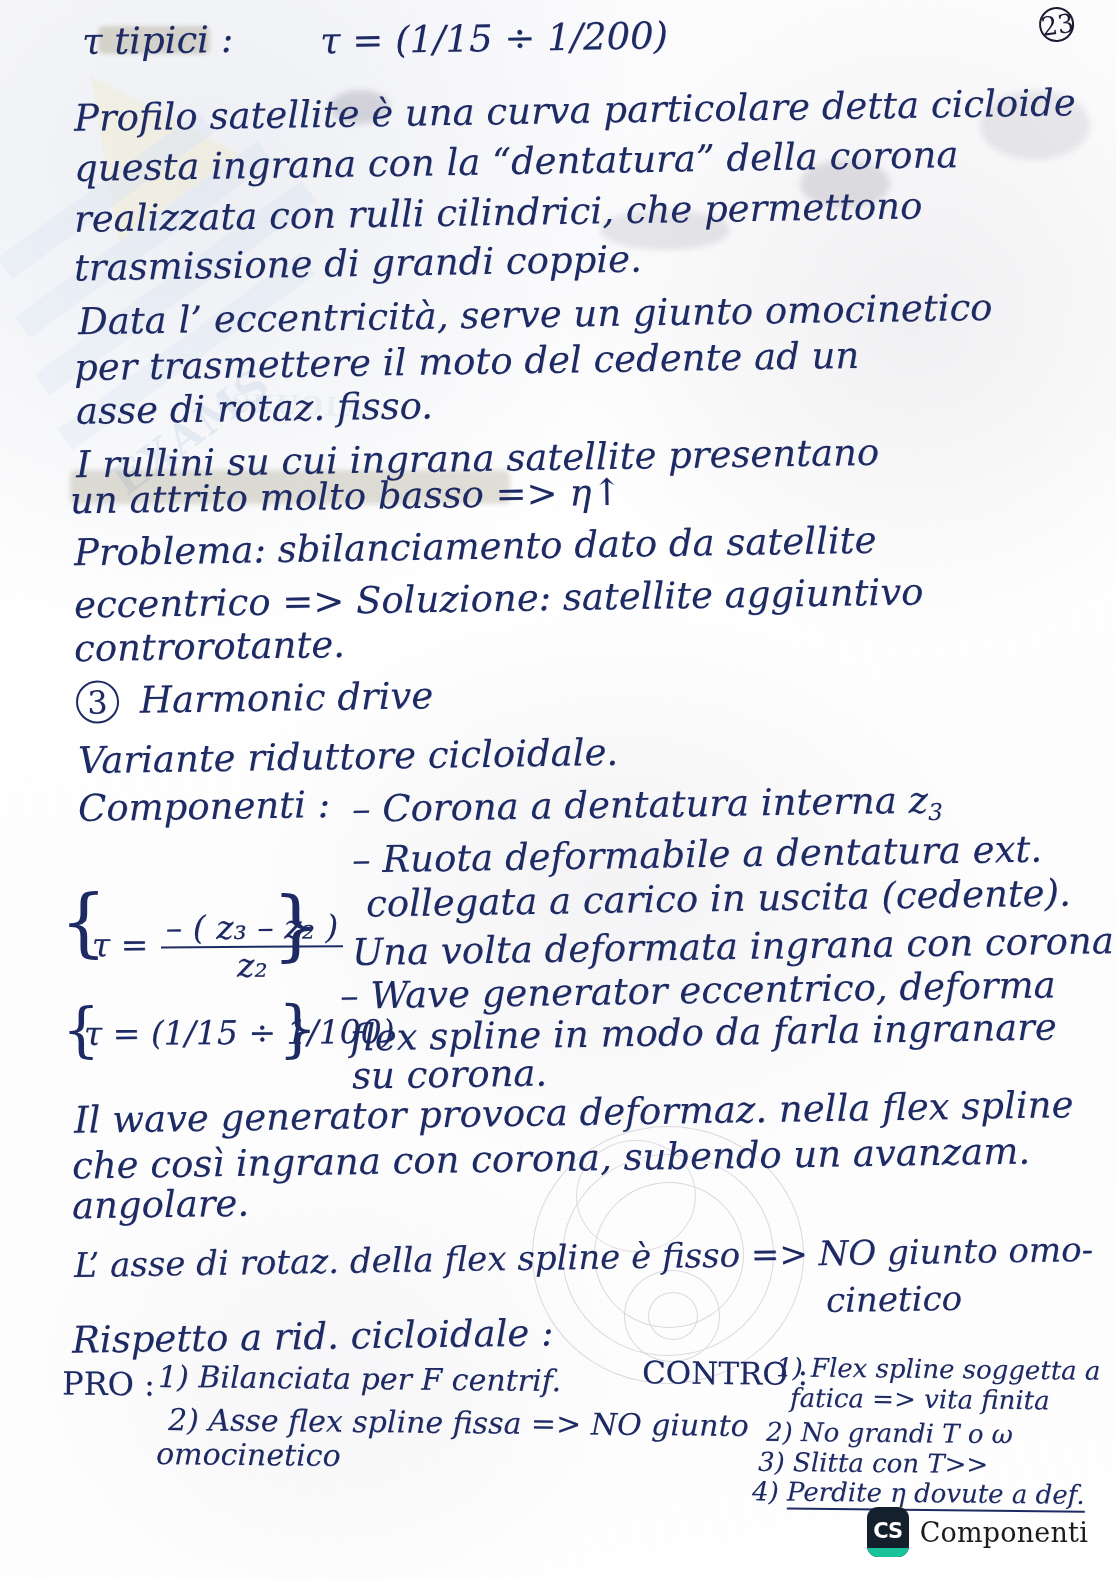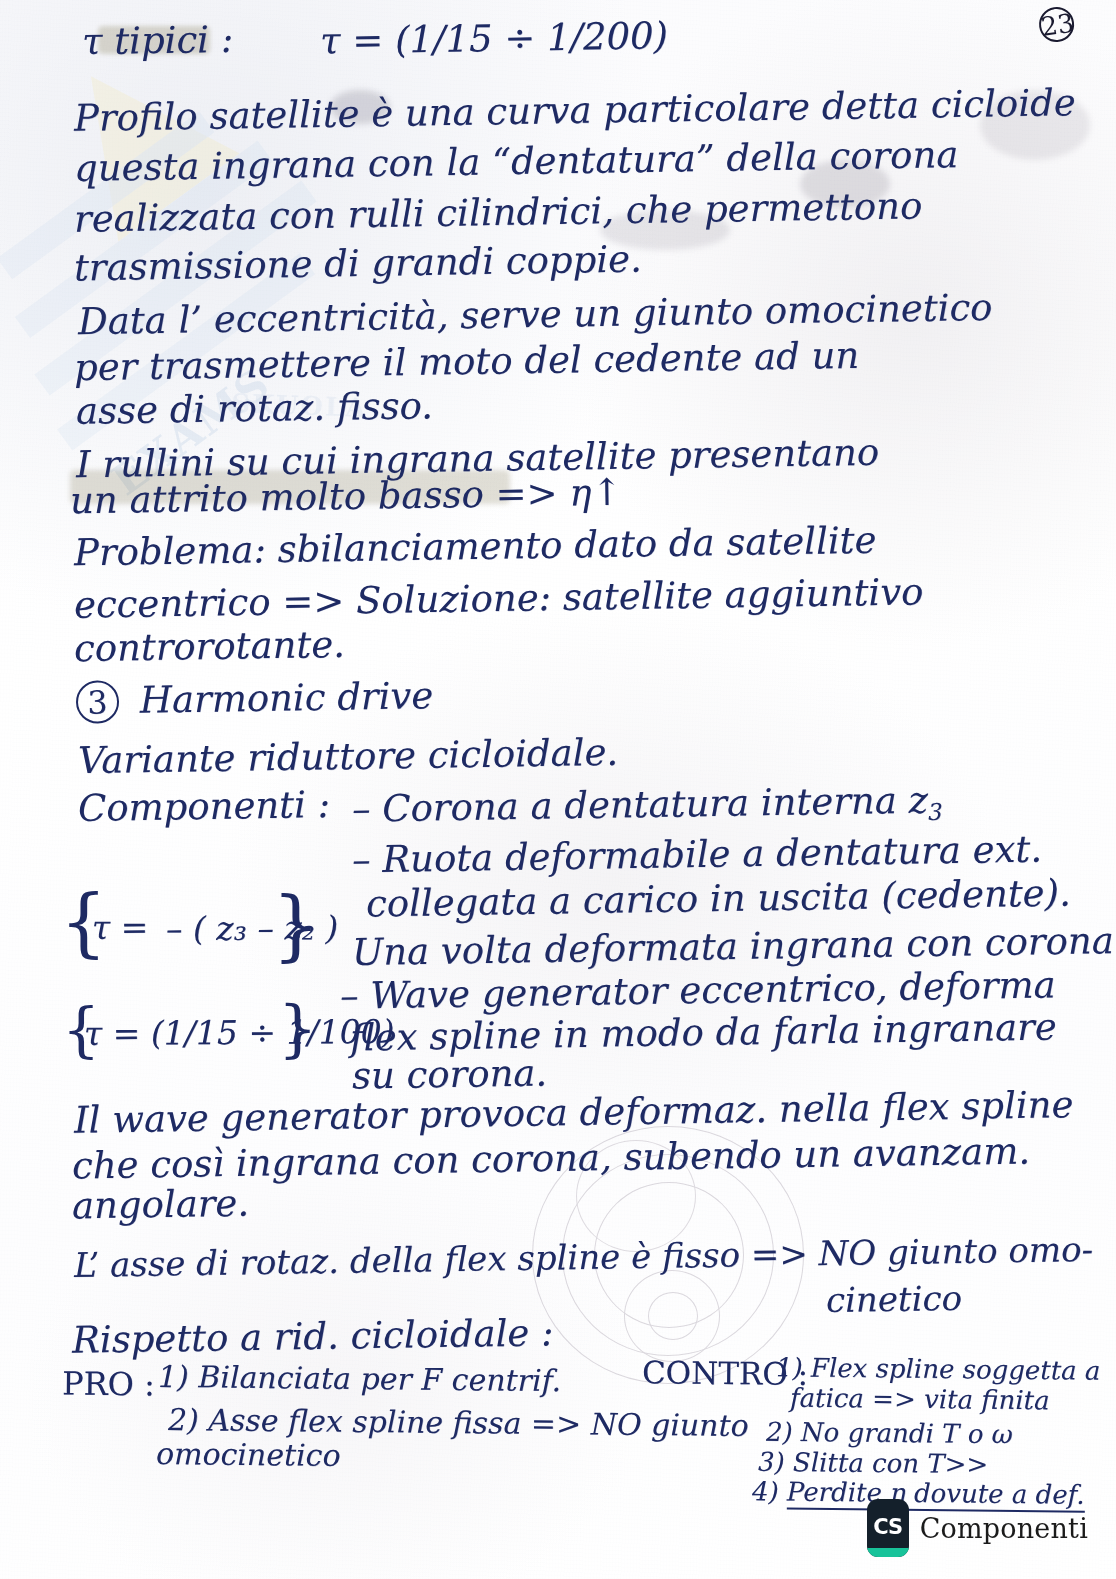--- a/index.html
+++ b/index.html
@@ -164,21 +164,21 @@
   
   #camscanner {
     position: absolute;
     right: 28px; bottom: 22px;
     display: flex;
     align-items: center;
     gap: 11px;
   }
   #cs-mark {
     position: relative;
-    width: 42px; height: 58px;
+    width: 42px; height: 50px;
     border-radius: 11px;
     background: #14202b;
     overflow: hidden;
     display: flex; align-items: center; justify-content: center;
   }
   #cs-mark .bar {
     position: absolute;
     left: 0; right: 0; bottom: 0;
     height: 9px;
     background: #18c39a;
@@ -272,20 +272,21 @@
   <div class="hw l slant1" style="left:352px; top:928px;">Una volta deformata ingrana con corona.</div>
   <div class="hw l slant1" style="left:340px; top:972px;">– Wave generator eccentrico, deforma</div>
   <div class="hw l slant1" style="left:350px; top:1014px;">flex spline in modo da farla ingranare</div>
   <div class="hw l slant1" style="left:352px; top:1056px;">su corona.</div>
 
   <div class="brace" style="left:60px; top:888px; font-size:74px;">{</div>
   <div class="hw slant3" style="left:92px; top:910px; font-size:33px;">
     <span>τ =</span>
     <span class="frac">
       <span class="num">– ( z₃ – z₂ )</span>
+      <span class="den">z₂</span>
     </span>
   </div>
   <div class="brace" style="left:272px; top:890px; font-size:76px;">}</div>
 
   <div class="brace" style="left:62px; top:1002px; font-size:60px;">{</div>
   <div class="hw slant3" style="left:84px; top:1016px; font-size:33px;">τ = (1/15 ÷ 1/100)</div>
   <div class="brace" style="left:278px; top:1000px; font-size:62px;">}</div>
 
   <div class="hw l slant1" style="left:74px; top:1094px;">Il wave generator provoca deformaz. nella flex spline</div>
   <div class="hw l slant1" style="left:72px; top:1140px;">che così ingrana con corona, subendo un avanzam.</div>

